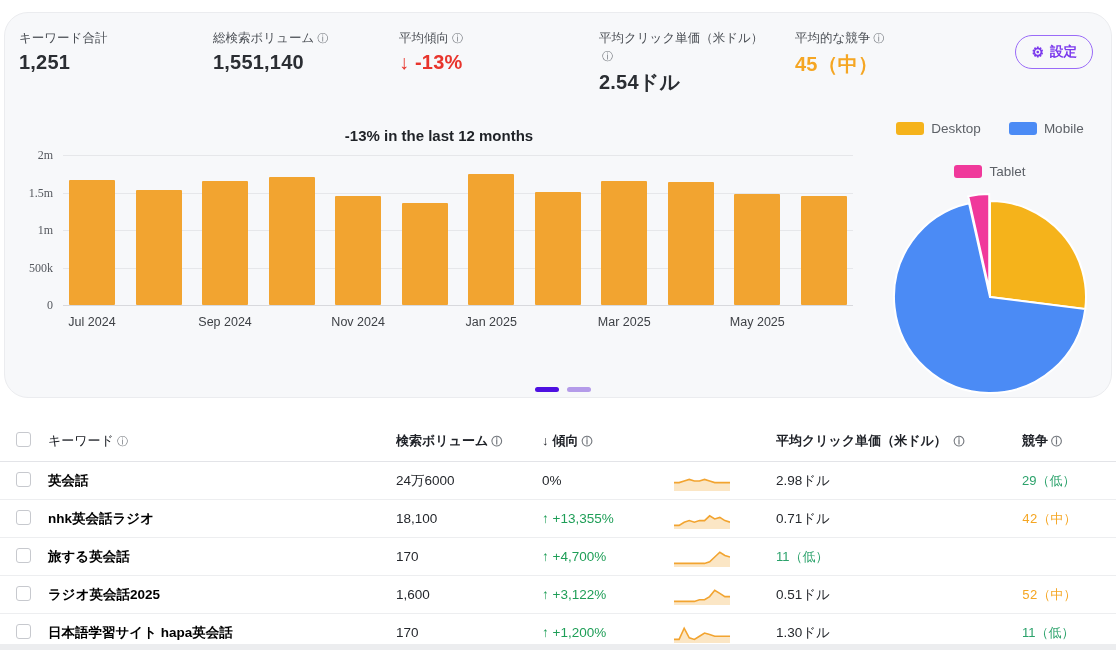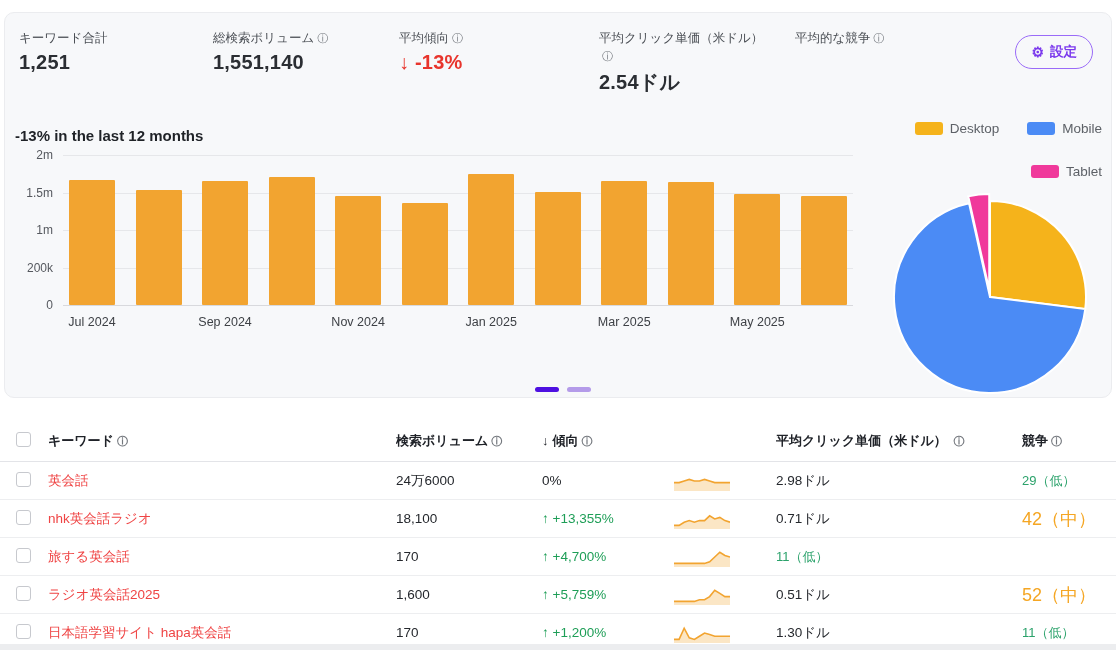--- a/index.html
+++ b/index.html
@@ -1,83 +1,83 @@
 <!DOCTYPE html>
 <html><head>
 <meta charset="utf-8">
 <style>
   * { margin:0; padding:0; box-sizing:border-box; }
   html,body { width:1116px; height:650px; background:#fff; overflow:hidden;
               font-family:"Liberation Sans","DejaVu Sans",sans-serif; color:#25282d; }
 
   
   .top-card { position:absolute; left:4px; top:12px; width:1108px; height:386px;
-              background:#F7F8FA; border:1px solid #EBECEF; border-radius:10px; }
+              background:#F7F8FA; border:1px solid #EBECEF; border-radius:24px; }
 
   .stats-row { display:flex; align-items:flex-start; padding:16px 18px 0 14px; }
   .stat { margin-right:8px; }
   .stat-label { font-size:12.5px; color:#4b4f55; line-height:1.45; }
   .stat-value { font-size:20px; font-weight:bold; color:#2b2e33; margin-top:4px; letter-spacing:.2px; }
   .stat-value.red { color:#E8342C; }
   .stat-value.orange { color:#F5A623; }
   .w1{width:186px}.w2{width:178px}.w3{width:192px}.w4{width:188px}.w5{flex:1}
   .info-i { display:inline-block; font-size:11px; color:#73777d; margin-left:3px; font-style:normal; }
 
   .settings-btn { display:flex; align-items:center; gap:6px; border:1.5px solid #9A6BF8;
                   color:#7C3AED; background:transparent; border-radius:18px; padding:7px 15px;
                   font-size:13.5px; font-weight:bold; cursor:pointer; white-space:nowrap; margin-top:6px;}
   .gear { font-size:14px; line-height:1; }
 
   
   .bar-chart { position:absolute; left:10px; top:108px; width:848px; height:220px; }
-  .bar-title { position:absolute; left:0; top:6px; width:100%; text-align:left;
+  .bar-title { position:absolute; left:0; top:6px; width:100%; text-align:center;
                font-size:15px; font-weight:bold; color:#1f2227; }
   .plot-wrap { position:absolute; left:0; top:34px; right:0; bottom:36px; }
-  .y-labels { position:absolute; left:0; top:0; bottom:0; width:42px; }
+  .y-labels { position:absolute; left:0; top:0; bottom:0; width:42px;font-family:Liberation Serif, serif; }
   .y-labels span { position:absolute; right:4px; transform:translateY(-50%); font-size:12px; color:#55585e; }
   .plot { position:absolute; left:48px; right:10px; top:0; bottom:0; }
   .gridline { position:absolute; left:0; right:0; height:1px; background:#E6E7EA; }
   .gridline.zero { background:#D8D9DD; }
   .bars { position:absolute; left:6px; right:6px; top:0; bottom:0;
           display:flex; justify-content:space-between; align-items:flex-end; }
   .bar { width:46px; background:#F2A430; border-radius:1px; }
   .x-labels { position:absolute; left:54px; right:16px; bottom:8px; height:18px;
               display:flex; justify-content:space-between;text-decoration:underline; }
   .x-slot { position:relative; width:46px; height:18px; }
   .x-slot span { position:absolute; left:50%; transform:translateX(-50%); white-space:nowrap;
                  font-size:12.5px; color:#3e4146; }
 
   
   .pie-area { position:absolute; left:862px; top:104px; width:246px; height:284px; }
   .legend { width:224px; margin:4px auto 6px; display:flex; flex-wrap:wrap;
-            justify-content:flex-end; column-gap:16px; row-gap:6px;gap:28px; }
+            justify-content:center; column-gap:16px; row-gap:6px;gap:28px; }
   .legend-item { display:flex; align-items:center; gap:7px; font-size:13.5px; color:#5d6167; }
   .swatch { width:28px; height:13px; border-radius:3px; }
   .pie-svg { display:block; margin:2px auto 0; }
 
   
   .carousel { position:absolute; left:0; top:374px; width:1116px; display:flex;
               justify-content:center; gap:8px; }
   .dot { width:24px; height:5px; border-radius:3px; }
 
   
   .table { position:absolute; left:0; top:420px; width:1116px; }
   .trow { display:grid; grid-template-columns:44px 352px 146px 132px 102px 246px 94px;
           align-items:center; border-bottom:1px solid #EDEEF0; height:38px; }
   .trow.thead { height:42px; border-bottom:1px solid #E3E4E8; }
   .cell { font-size:13.5px; overflow:hidden; white-space:nowrap; }
   .cb-cell { padding-left:16px; }
   .checkbox { width:15px; height:15px; border:1.5px solid #C7C9CE; border-radius:3px; background:#fff; display:inline-block; cursor:pointer; }
   .thead .cell { font-weight:bold; font-size:13px; color:#202329; }
-  .kw-cell { padding-left:4px; font-weight:normal; color:#ef4444; }
-  .thead .kw-cell { font-weight:bold; }
+  .kw-cell { padding-left:4px; font-weight:bold; color:#000000; }
+  .thead .kw-cell { font-weight:normal; }
   .trend-green { color:#1E9E57; }
   .trend-dark { color:#25282d; }
   .comp-green { color:#2BA26B; font-size:13px; }
-  .comp-orange { color:#F5A623; font-size:18px; }
+  .comp-orange { color:#F5A623; font-size:13px;font-family:Liberation Mono, monospace; }
   .spark-cell svg { display:block; }
   .sort-arrow { font-weight:bold; margin-right:4px; }
 
   .bottom-strip { position:absolute; left:0; top:644px; width:1116px; height:6px; background:#ECEDEF; }
 </style>
 </head>
 <body>
 
 <div class="top-card">
 
@@ -93,35 +93,36 @@
     <div class="stat w3">
       <div class="stat-label"><span>平均傾向</span><span class="info-i">ⓘ</span></div>
       <div class="stat-value red">↓ -13%</div>
     </div>
     <div class="stat w4">
       <div class="stat-label" style="max-width:176px"><span>平均クリック単価（米ドル）</span> <span class="info-i">ⓘ</span></div>
       <div class="stat-value">2.54ドル</div>
     </div>
     <div class="stat w5">
       <div class="stat-label"><span>平均的な競争</span><span class="info-i">ⓘ</span></div>
+      <div class="stat-value orange">45（中）</div>
     </div>
     <button class="settings-btn">
       <span class="gear">⚙</span>
       <span>設定</span>
     </button>
   </div>
 
   <div class="bar-chart">
     <div class="bar-title">-13% in the last 12 months</div>
     <div class="plot-wrap">
       <div class="y-labels">
         <span style="top:0%">2m</span>
         <span style="top:25%">1.5m</span>
         <span style="top:50%">1m</span>
-        <span style="top:75%">200k</span>
+        <span style="top:75%">500k</span>
         <span style="top:100%">0</span>
       </div>
       <div class="plot">
         <div class="gridline" style="top:0%"></div>
         <div class="gridline" style="top:25%"></div>
         <div class="gridline" style="top:50%"></div>
         <div class="gridline" style="top:75%"></div>
         <div class="gridline zero" style="top:100%"></div>
         <div class="bars">
             <div class="bar" style="height: 83.5%; background: rgb(242, 164, 48);"></div>
@@ -247,21 +248,21 @@
     <polyline points="0,16.4 5.090909090909091,16.4 10.181818181818182,16.4 15.272727272727272,16.4 20.363636363636363,16.4 25.454545454545453,16.4 30.545454545454543,16.4 35.63636363636363,14.8 40.72727272727273,10 45.81818181818182,5.199999999999999 50.90909090909091,8.4 56,10" fill="none" stroke="#F2A430" stroke-width="1.6"></polyline>
           </svg>
         </div>
     <div class="cell comp-green">11（低）</div>
   </div>
 
   <div class="trow">
     <div class="cell cb-cell"><span class="checkbox"></span></div>
     <div class="cell kw-cell">ラジオ英会話2025</div>
     <div class="cell">1,600</div>
-    <div class="cell trend-green">↑ +5,759%</div>
+    <div class="cell trend-green">↑ +3,122%</div>
     <div class="cell spark-cell">
           <svg width="56" height="20" viewBox="0 0 56 20">
     <polygon points="0,20 0,16.4 5.090909090909091,16.4 10.181818181818182,16.4 15.272727272727272,16.4 20.363636363636363,16.4 25.454545454545453,14.8 30.545454545454543,14.8 35.63636363636363,11.6 40.72727272727273,5.199999999999999 45.81818181818182,8.4 50.90909090909091,11.6 56,11.6 56,20" fill="rgba(242,164,48,0.28)"></polygon>
     <polyline points="0,16.4 5.090909090909091,16.4 10.181818181818182,16.4 15.272727272727272,16.4 20.363636363636363,16.4 25.454545454545453,14.8 30.545454545454543,14.8 35.63636363636363,11.6 40.72727272727273,5.199999999999999 45.81818181818182,8.4 50.90909090909091,11.6 56,11.6" fill="none" stroke="#F2A430" stroke-width="1.6"></polyline>
           </svg>
         </div>
     <div class="cell">0.51ドル</div>
     <div class="cell comp-orange">52（中）</div>
   </div>
 

